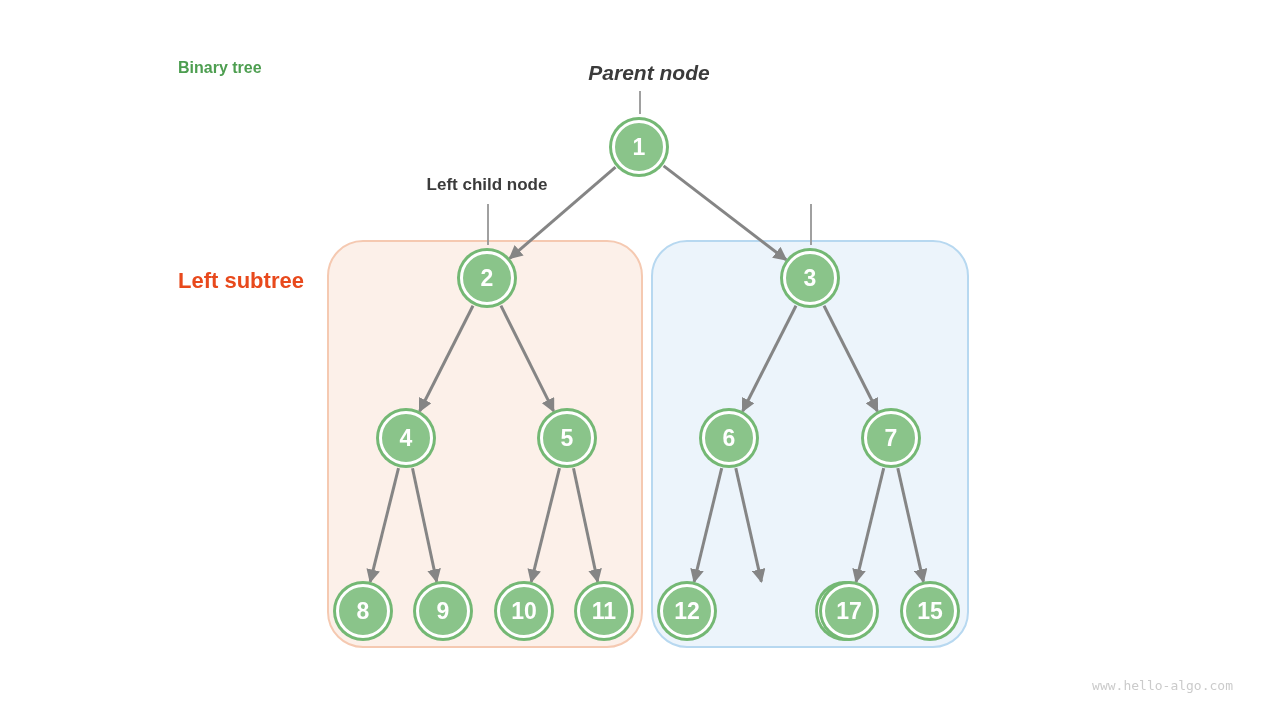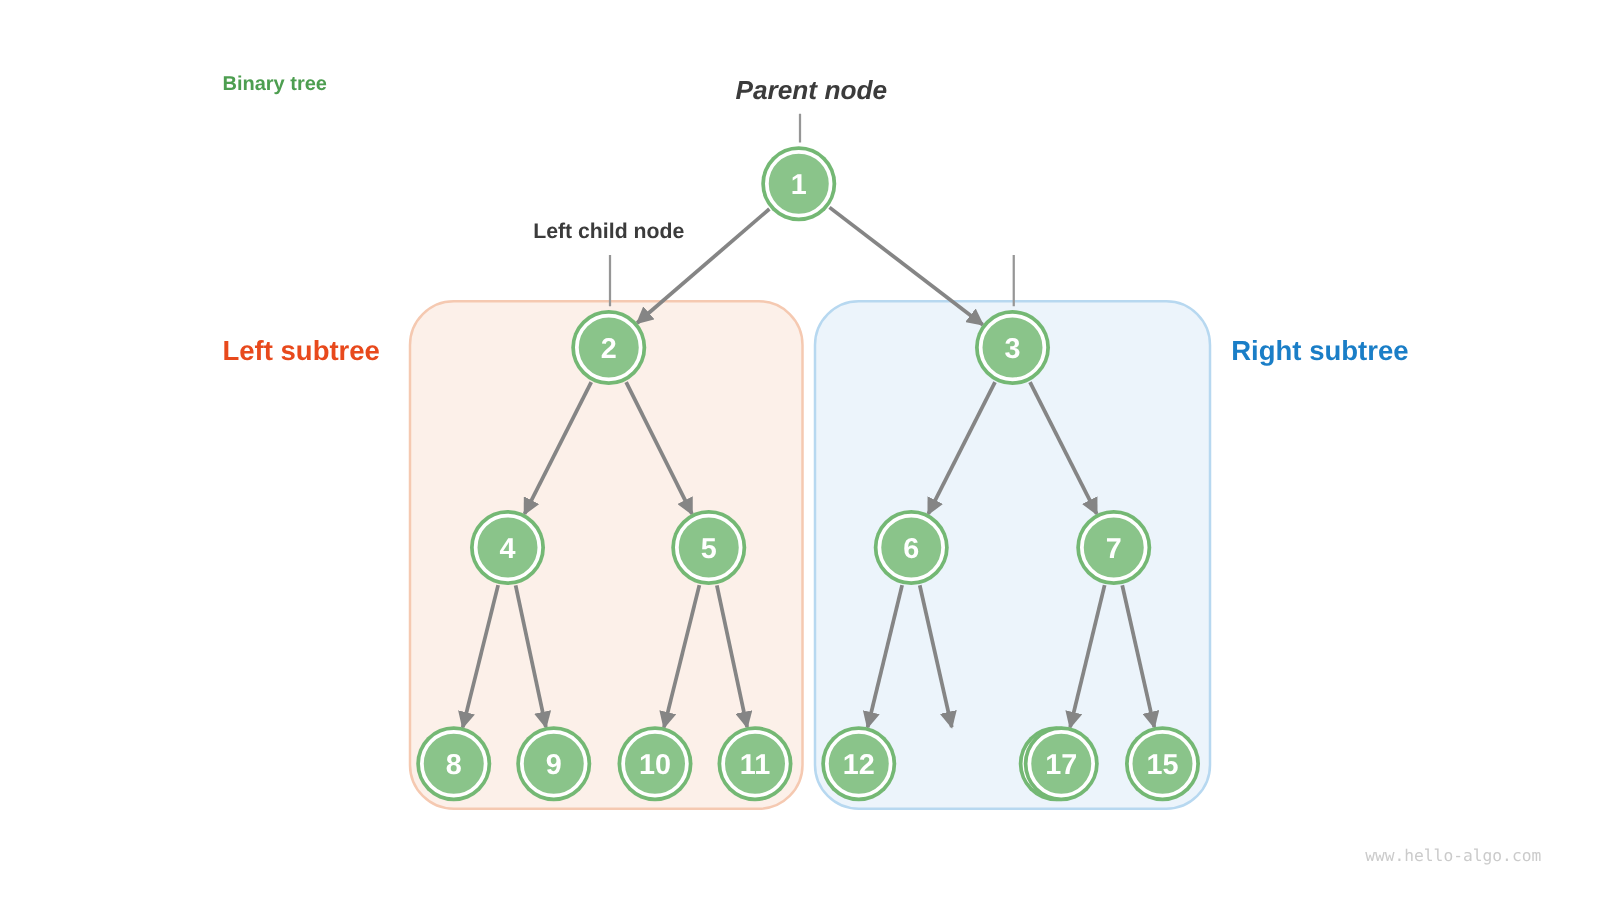--- a/index.html
+++ b/index.html
@@ -124,16 +124,15 @@
       <div class="node" style="left: 660px; top: 584px;">12</div>
       <div class="node" style="left: 774px; top: 584px; margin-left: 44px;">13</div>
       <div class="node" style="left: 822px; top: 584px;">17</div>
       <div class="node" style="left: 903px; top: 584px; text-align: right;">15</div>
     </div>
 
   <div class="lbl title">Binary tree</div>
   <div class="lbl parent">Parent node</div>
   <div class="lbl left-child">Left child node</div>
   <div class="lbl left-sub">Left subtree</div>
-  <div class="lbl right-sub">Right subtree</div>
 
   <div class="watermark">www.hello-algo.com</div>
 </div>
 
 </body></html>

